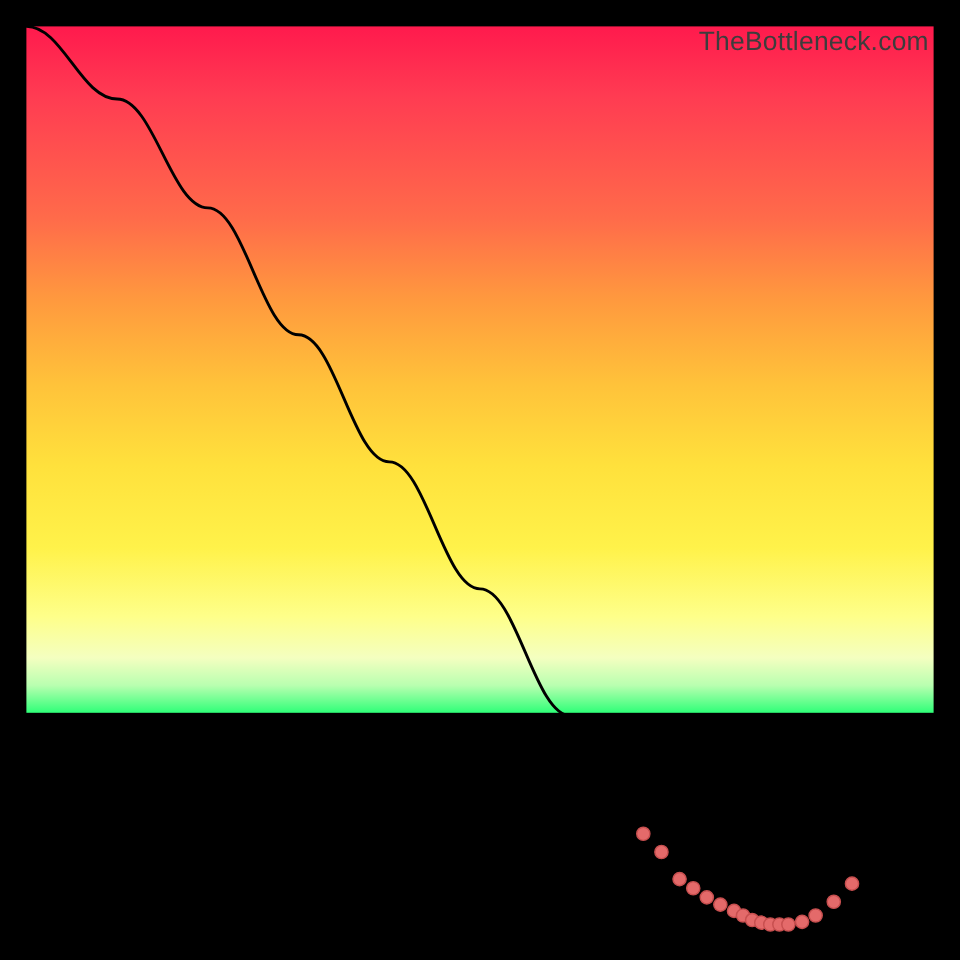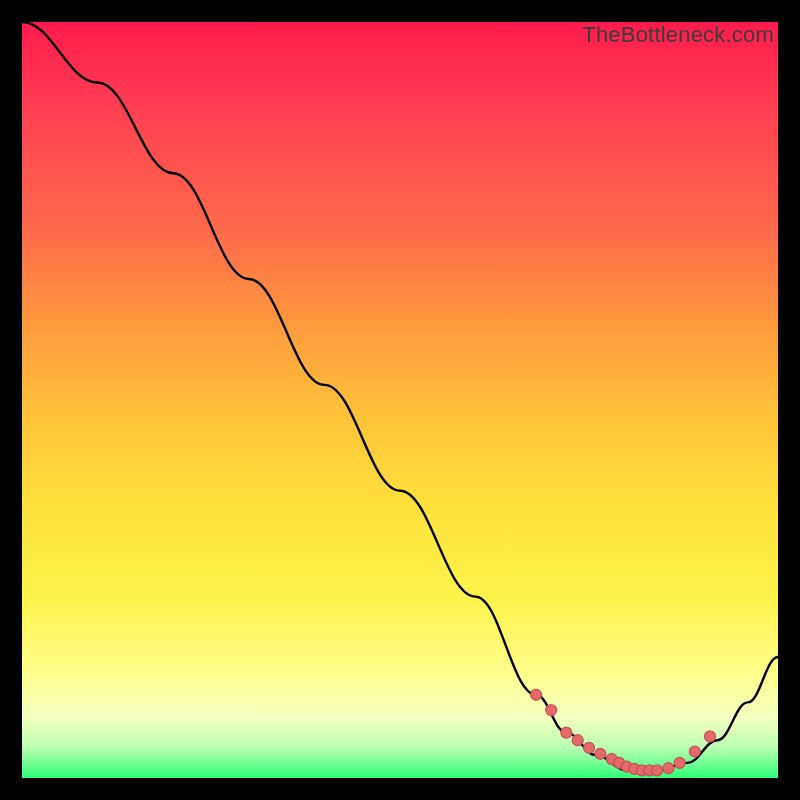--- a/index.html
+++ b/index.html
@@ -15,21 +15,21 @@
     position: relative;
     width: 800px;
     height: 800px;
     background: #000;
   }
   .plot {
     position: absolute;
     left: 22px;
     top: 22px;
     width: 756px;
-    height: 756px;
+    height: 572px;
     
     background: linear-gradient(
       to bottom,
       #ff1a4d 0%,
       #ff3b52 10%,
       #ff6b4a 28%,
       #ff9a3e 40%,
       #ffc23a 52%,
       #ffe13c 64%,
       #fff24a 76%,

